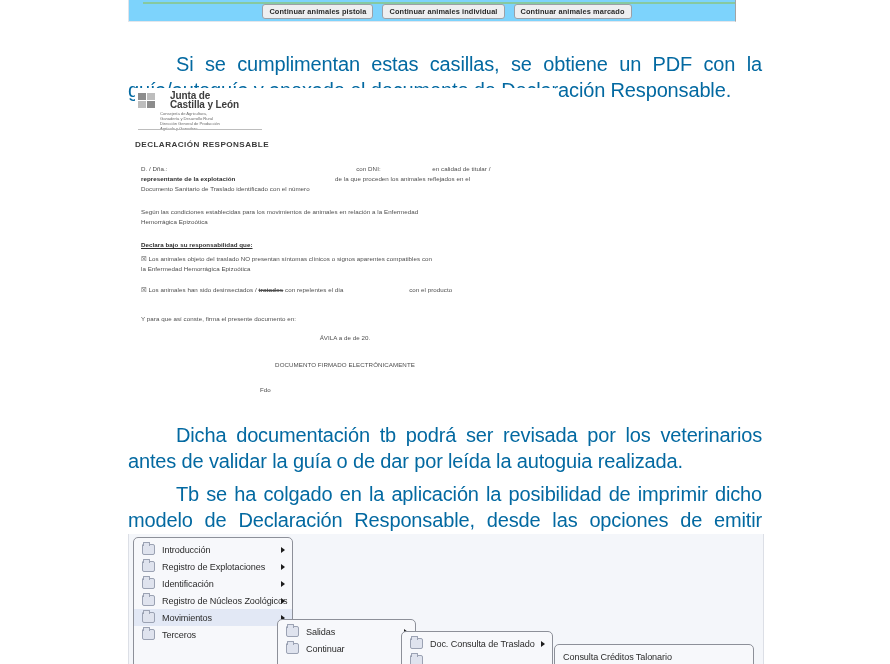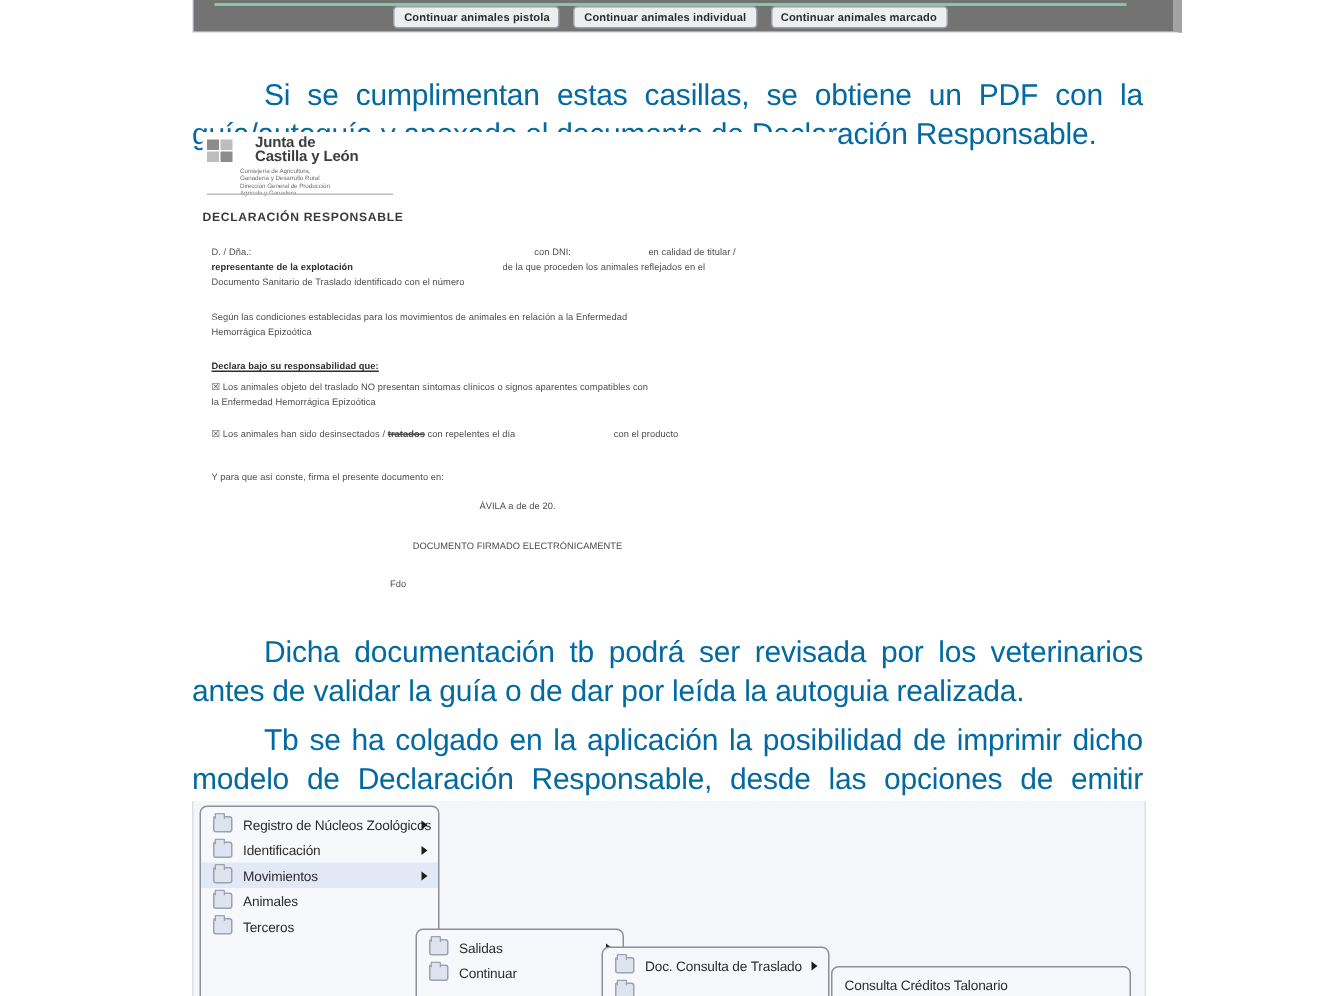--- a/index.html
+++ b/index.html
@@ -6,24 +6,24 @@
   body{
     width:890px;height:664px;
     background:#ffffff;
     font-family:"Liberation Sans",sans-serif;
     overflow:hidden;
     position:relative;
   }
 
   
   .top-shot{
-    position:absolute;left:128px;top:0;width:660px;height:22px;
-    background:#737373;
+    position:absolute;left:128px;top:0;width:608px;height:22px;
+    background:#7dd3fc;
     border-left:1px solid #dfe3ea;
-    border-right:6px solid #a3a3a3;
+    border-right:1px solid #a3a3a3;
     border-bottom:1px solid #e3e6ec;
     box-sizing:border-box;
     overflow:hidden;
   }
   .top-shot .greenline{
     position:absolute;left:14px;top:2px;width:608px;height:2px;
     background:#86c9a0;
   }
   .btn-row{
     position:absolute;left:0;top:4px;width:636px;
@@ -236,36 +236,42 @@
 <p class="para" id="p2"><span class="ind"></span><span>Dicha documentación tb podrá ser revisada por los veterinarios antes de validar la guía o de dar por leída la autoguia realizada.</span></p>
 
 <p class="para" id="p3"><span class="ind"></span><span>Tb se ha colgado en la aplicación la posibilidad de imprimir dicho modelo de Declaración Responsable, desde las opciones de emitir autoguías o solicitar guías, por si se desea tener un modelo para rellenar a mano.</span></p>
 
 <div class="menu-shot">
 
   <div class="mpanel" id="panel1">
     <div class="plist">
       <div class="mitem">
         <span class="folder"></span>
+        <span>Introducción</span>
+        <span class="arw"></span>
+      </div>
+      <div class="mitem">
+        <span class="folder"></span>
+        <span>Registro de Explotaciones</span>
+        <span class="arw"></span>
+      </div>
+      <div class="mitem">
+        <span class="folder"></span>
+        <span>Identificación</span>
+        <span class="arw"></span>
+      </div>
+      <div class="mitem">
+        <span class="folder"></span>
         <span>Registro de Núcleos Zoológicos</span>
         <span class="arw"></span>
       </div>
-      <div class="mitem">
-        <span class="folder"></span>
-        <span>Identificación</span>
-        <span class="arw"></span>
-      </div>
       <div class="mitem sel">
         <span class="folder"></span>
         <span>Movimientos</span>
         <span class="arw"></span>
-      </div>
-      <div class="mitem">
-        <span class="folder"></span>
-        <span>Animales</span>
       </div>
       <div class="mitem">
         <span class="folder"></span>
         <span>Terceros</span>
       </div>
     </div>
   </div>
 
   <div class="mpanel" id="panel2">
     <div class="plist">

